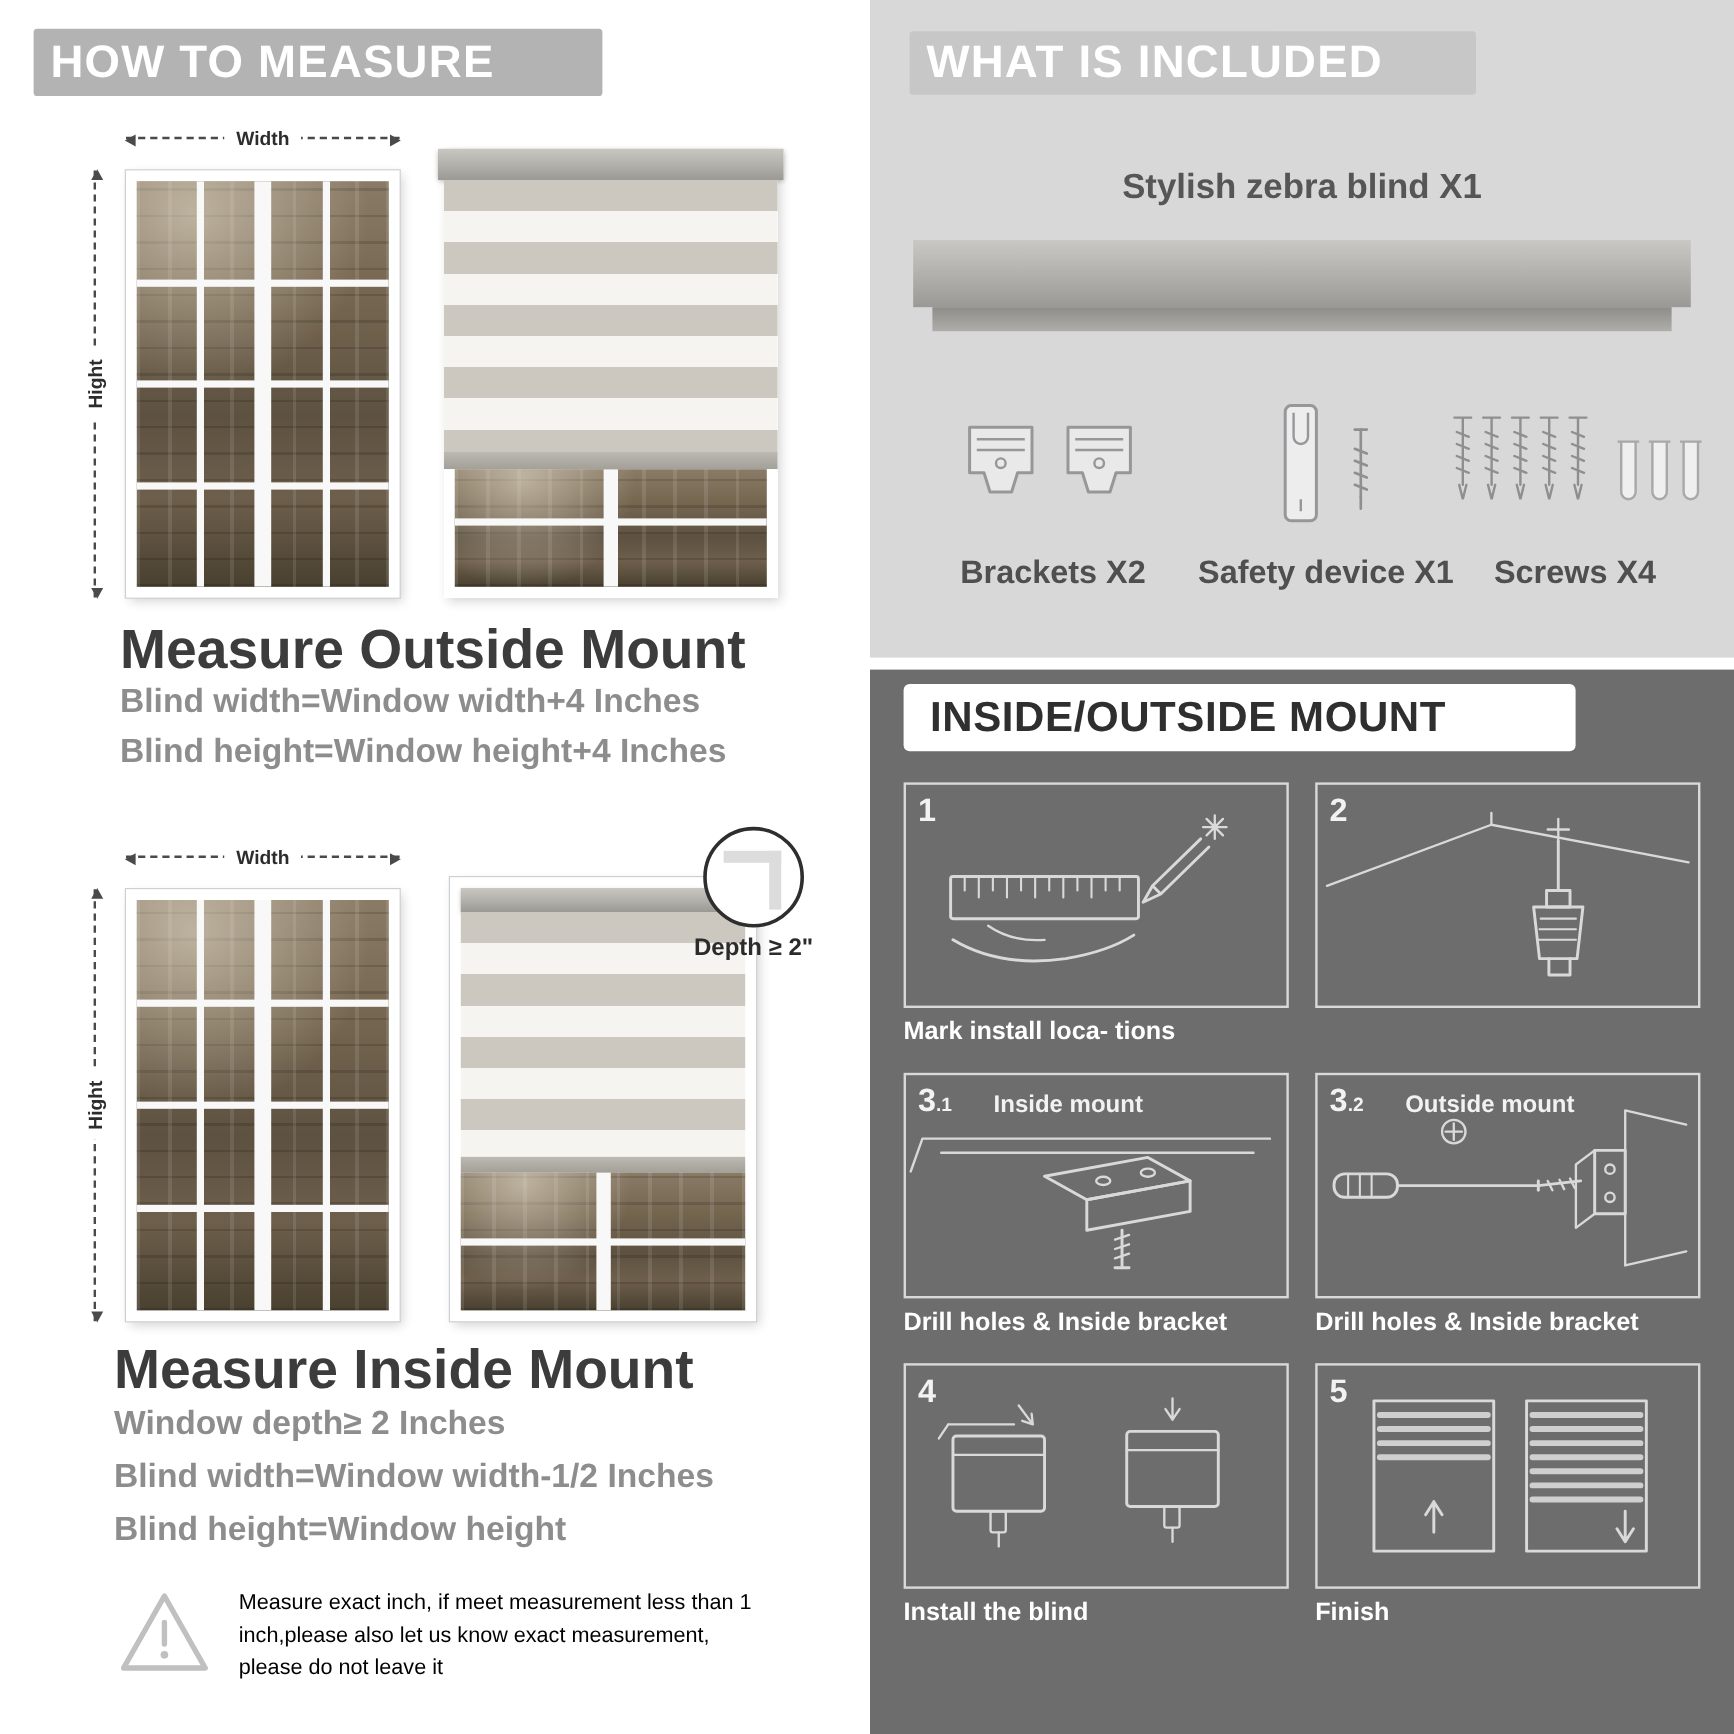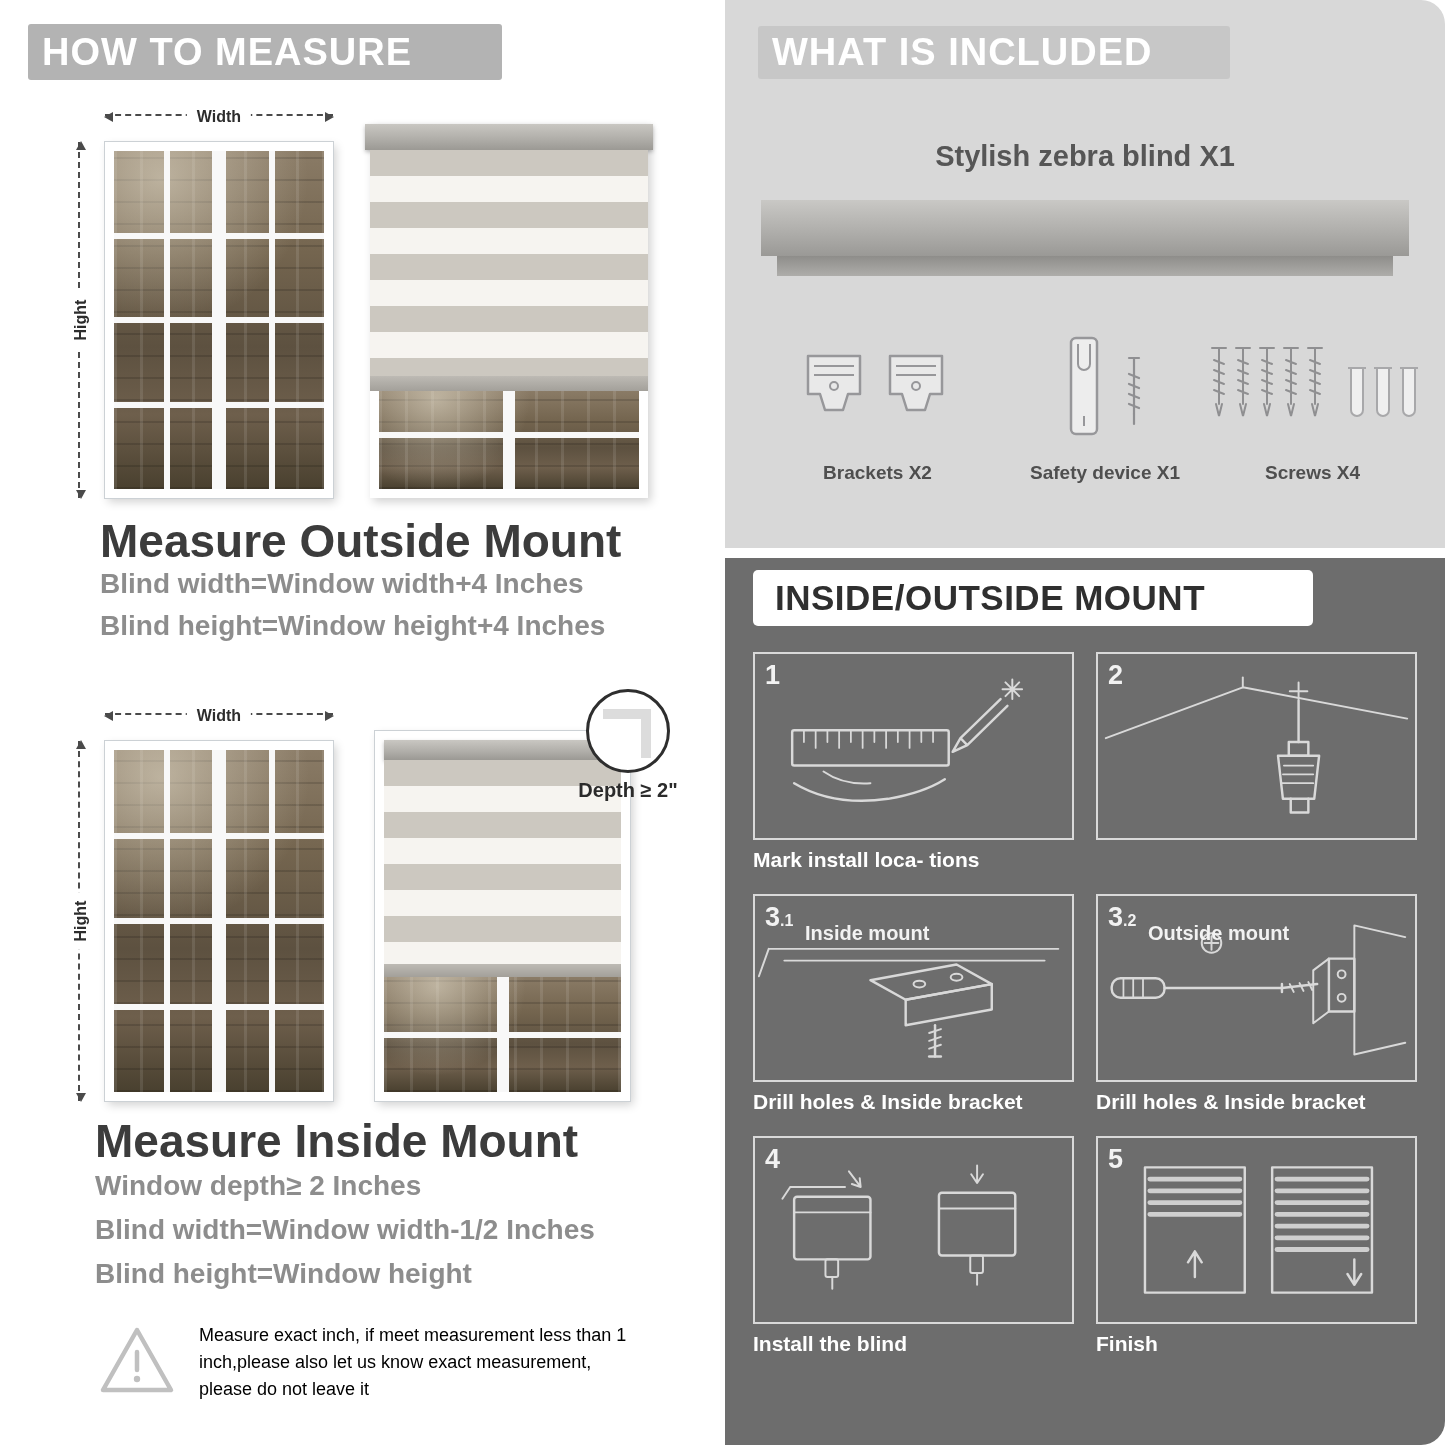--- a/index.html
+++ b/index.html
@@ -1,19 +1,19 @@
 <!DOCTYPE html>
 <html><head>
 <meta charset="utf-8">
 <style>
   * { margin:0; padding:0; box-sizing:border-box; }
   html,body { background:#ffffff; }
   .canvas {
     position:relative; width:1445px; height:1445px; background:#fff;
-    font-family:"Liberation Sans", sans-serif; overflow:hidden;border-radius:24px;
+    font-family:"Liberation Sans", sans-serif; overflow:hidden;
   }
   .abs { position:absolute; }
 
   
   .grey-header {
     position:absolute; display:flex; align-items:center;
     font-weight:bold; color:#fff; letter-spacing:1px; border-radius:3px;
   }
   .left-header   { left:28px; top:24px; width:474px; height:56px; background:#b3b3b3; font-size:38px; padding-left:14px; }
   .incl-header   { left:33px; top:26px; width:472px; height:53px; background:#c7c7c7; font-size:38px; padding-left:14px; }
@@ -80,30 +80,30 @@
   .incl-panel { position:absolute; left:725px; top:0; width:720px; height:548px; background:#d8d8d8; }
   .incl-blind-label { position:absolute; left:0; top:140px; width:100%; text-align:center;
     font-size:29px; font-weight:bold; color:#565656; }
   .headrail { position:absolute; left:36px; top:200px; width:648px; height:56px;
     background:linear-gradient(180deg,#c9c8c5 0%,#b2b1ae 50%,#9a9996 100%); }
   .headrail-fascia { position:absolute; left:16px; right:16px; top:100%; height:20px;
     background:linear-gradient(180deg,#8e8d8a 0%,#aeadaa 100%); }
   .incl-items { position:absolute; left:40px; top:318px; width:640px; display:flex; }
   .incl-item { display:flex; flex-direction:column; align-items:center; justify-content:flex-end; }
   .incl-icon-area { height:140px; display:flex; align-items:center; justify-content:center; }
-  .incl-label { font-size:19px; font-weight:bold; color:#4f4f4f; margin-top:4px; white-space:nowrap; }
+  .incl-label { font-size:27px; font-weight:bold; color:#4f4f4f; margin-top:4px; white-space:nowrap; }
 
   
   .mount-panel { position:absolute; left:725px; top:558px; width:828px; height:887px; background:#6d6d6d; }
   .steps { position:absolute; left:28px; top:94px; width:664px; display:grid;
     grid-template-columns:1fr 1fr; column-gap:22px; row-gap:16px; }
   .step-panel { position:relative; height:188px; border:2px solid #d9d9d9; }
   .step-num { position:absolute; left:10px; top:6px; color:#f2f2f2; font-size:27px; font-weight:bold; z-index:2; }
   .step-num .sub { font-size:16px; }
-  .step-title { position:absolute; left:50px; top:14px; color:#f2f2f2; font-size:20px; font-weight:bold; z-index:2;margin-top:12px; }
+  .step-title { position:absolute; left:73px; top:14px; color:#f2f2f2; font-size:20px; font-weight:bold; z-index:2; }
   .step-art { position:absolute; inset:0; width:100%; height:100%; }
   .step-caption { margin-top:8px; color:#ffffff; font-size:21px; font-weight:bold; height:30px; }
 </style>
 </head>
 <body>
 
 <div class="canvas">
 
   <div class="grey-header left-header">HOW TO MEASURE</div>
 

